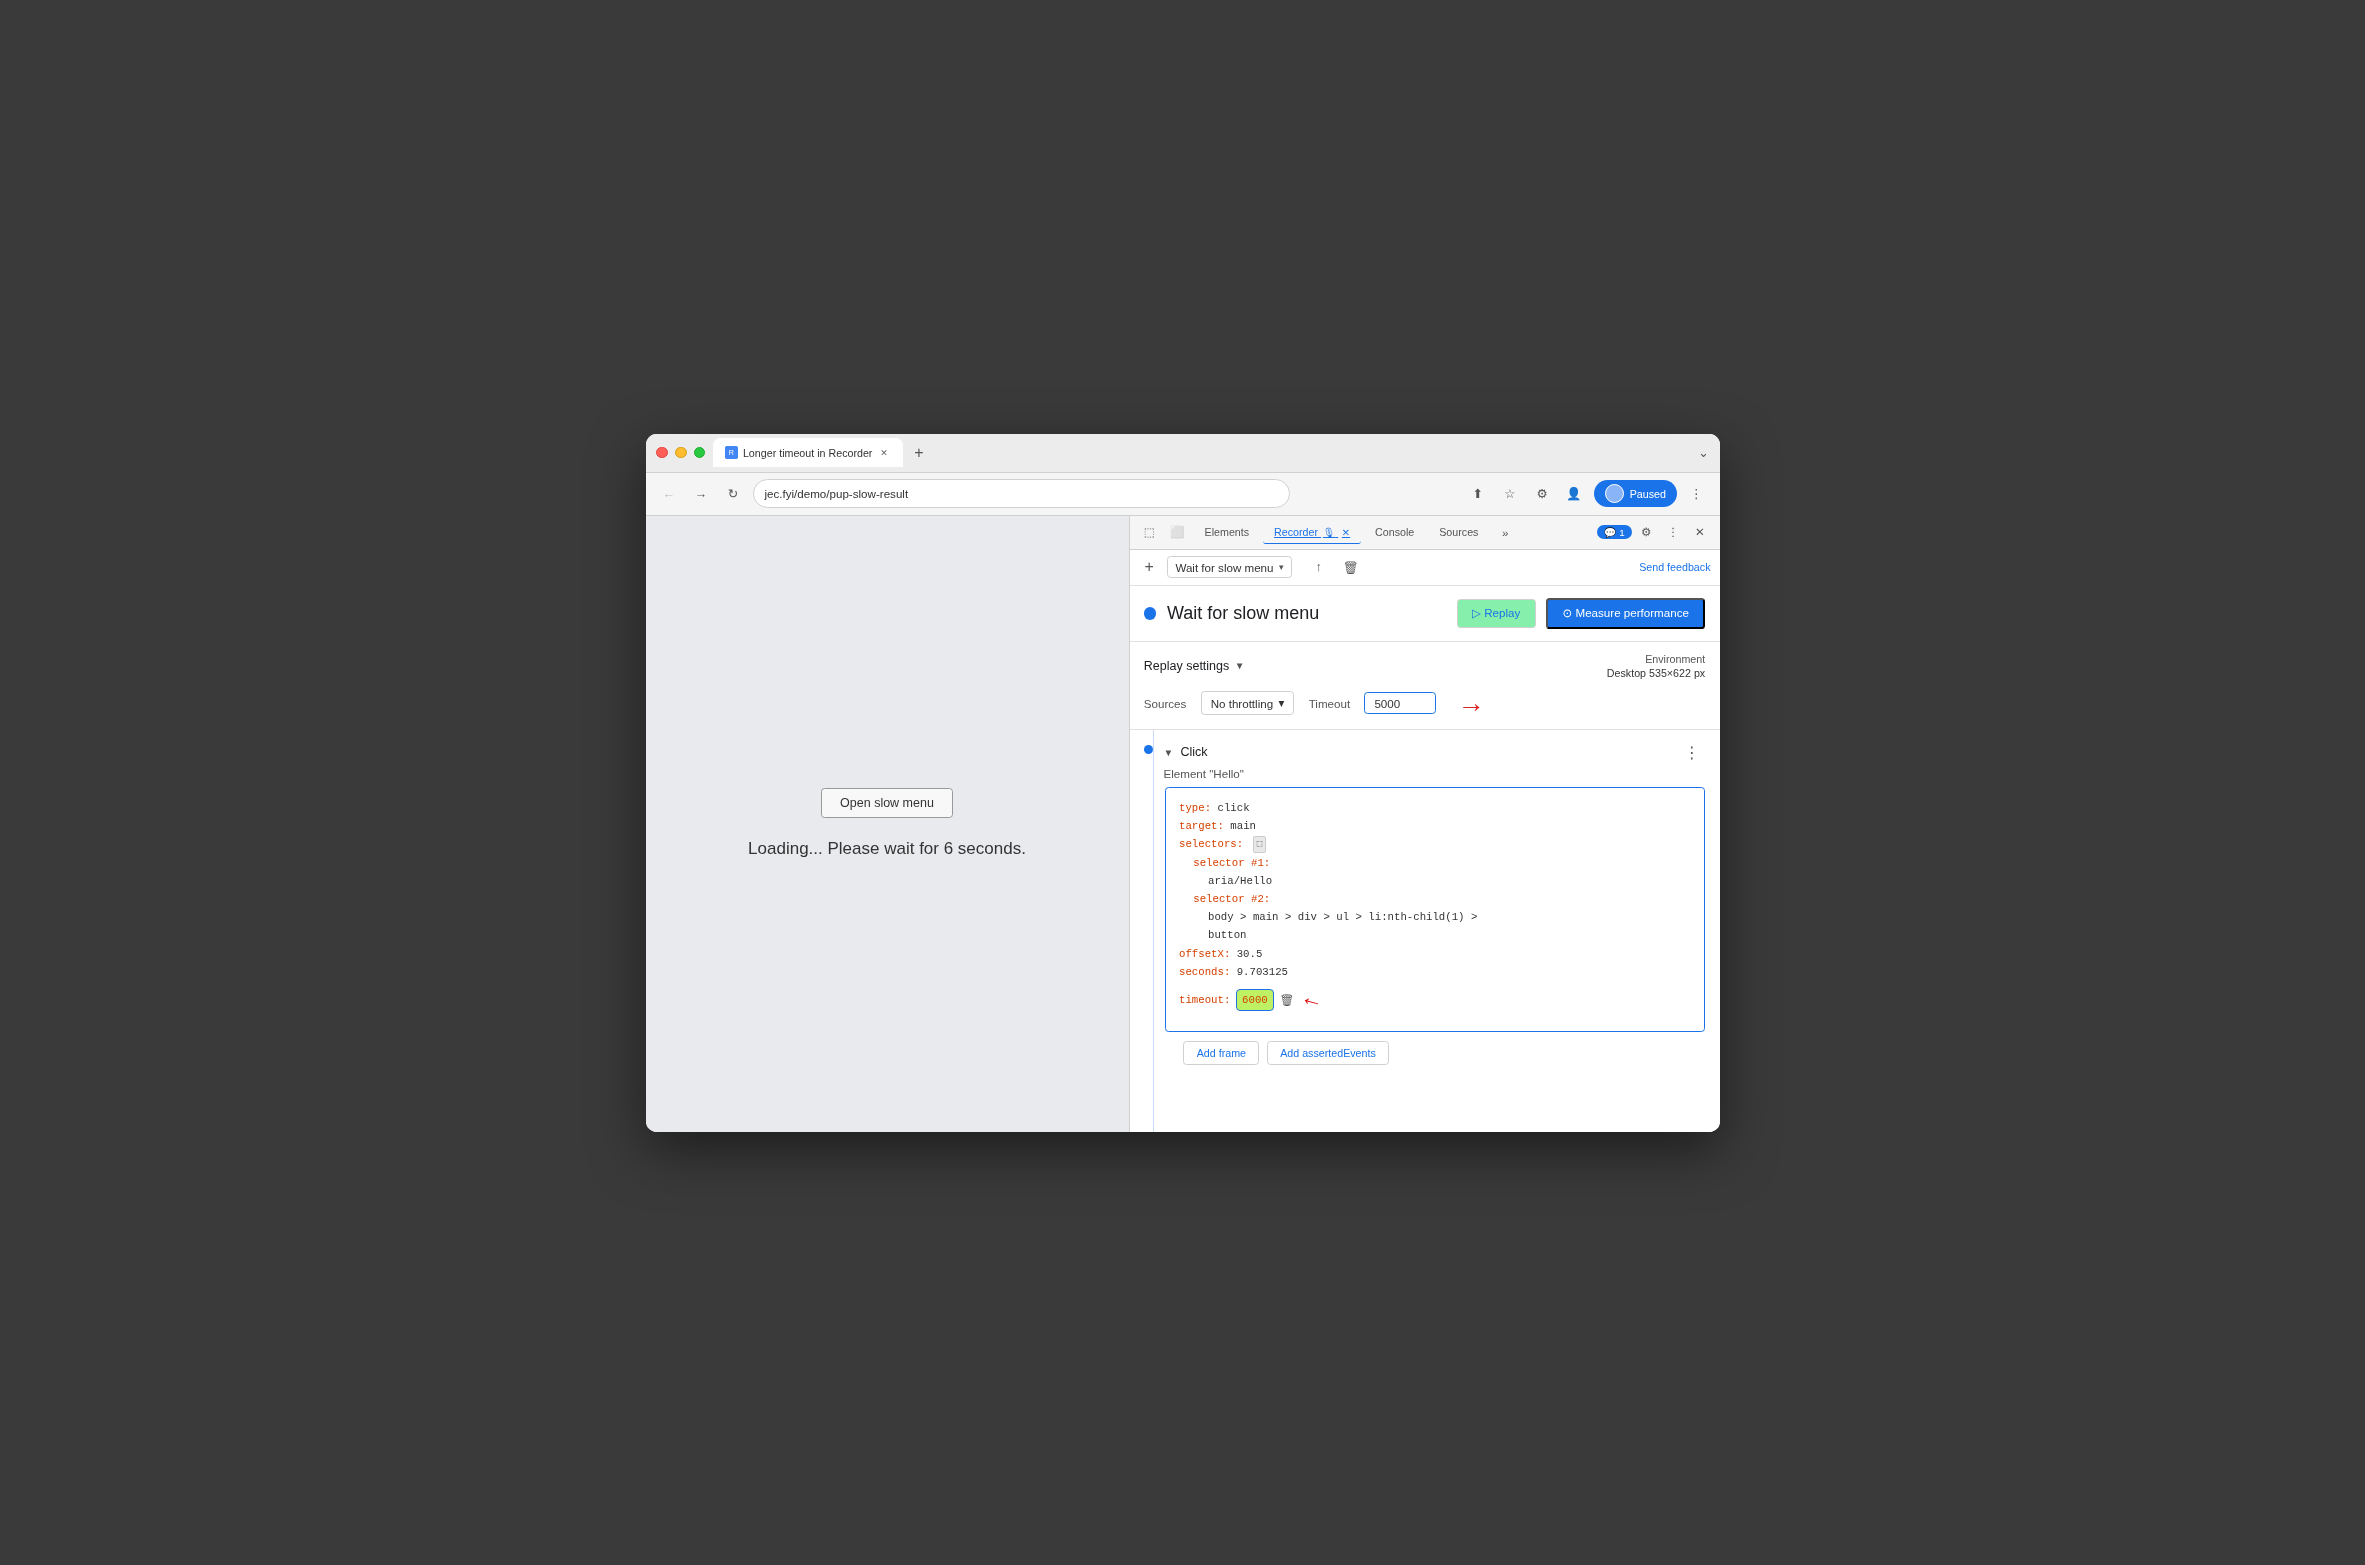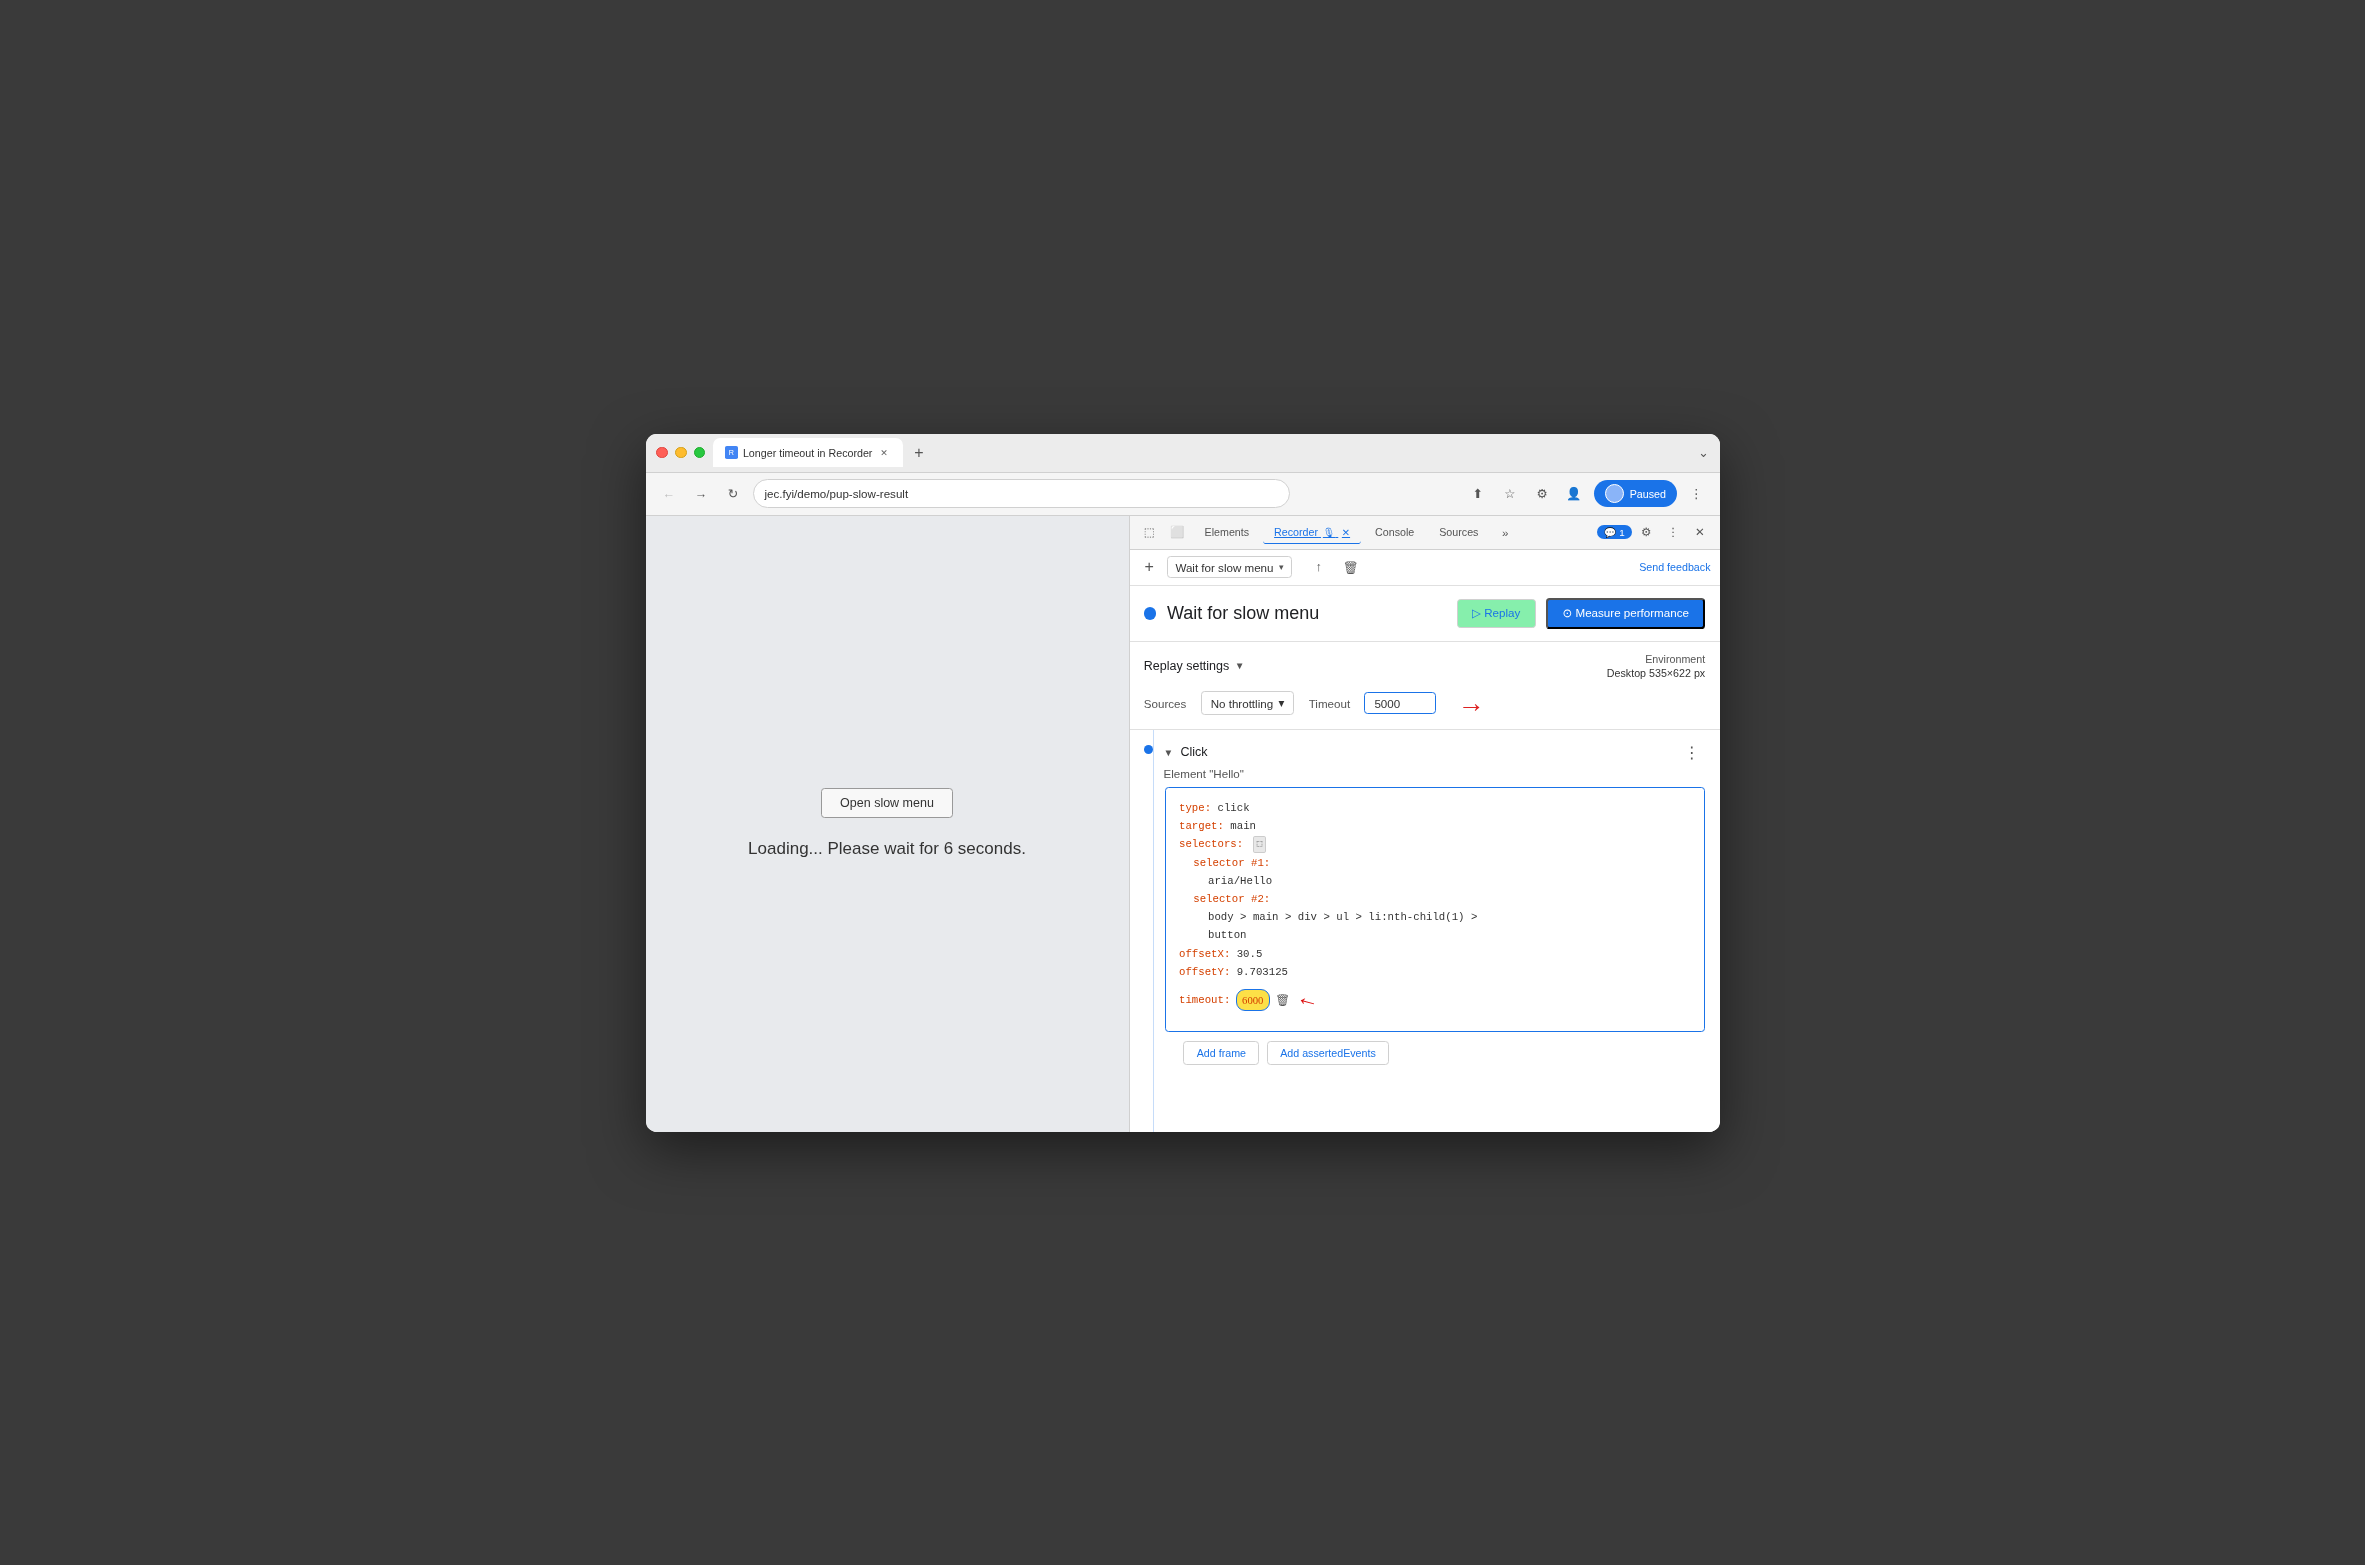--- a/index.html
+++ b/index.html
@@ -506,26 +506,26 @@
       color: #555;
       margin-left: 3.6px;
       vertical-align: middle;
     }
     .timeout-val-row {
       display: flex;
       align-items: center;
       gap: 5.4px;
     }
     .timeout-val-input {
-      background: #fde047;
+      background: #bef264;
       border: 0.9px solid #1a73e8;
-      border-radius: 9px;
+      border-radius: 4px;
       padding: 0.9px 5.4px;
       font-size: 10.7px;
-      font-family: Liberation Serif, serif;
+      font-family: Liberation Mono, monospace;
       color: #d44000;
     }
     .delete-icon {
       color: #555;
       cursor: pointer;
       font-size: 11.6px;
     }
     
     .step-bottom-btns {
       display: flex;
@@ -689,21 +689,21 @@
                 <div>
                   <span class="code-key">selectors:</span>
                   <span class="code-selector-icon">⬚</span>
                 </div>
                 <div style="padding-left:14.3px;"><span class="code-key">selector #1:</span></div>
                 <div style="padding-left:29px;"><span class="code-val">aria/Hello</span></div>
                 <div style="padding-left:14.3px;"><span class="code-key">selector #2:</span></div>
                 <div style="padding-left:29px;"><span class="code-val">body &gt; main &gt; div &gt; ul &gt; li:nth-child(1) &gt;</span></div>
                 <div style="padding-left:29px;"><span class="code-val">button</span></div>
                 <div><span class="code-key">offsetX:</span><span class="code-val"> 30.5</span></div>
-                <div><span class="code-key">offsetY:</span><span class="code-val"> 9.703125</span></div>
+                <div><span class="code-key">seconds:</span><span class="code-val"> 9.703125</span></div>
                 <div class="timeout-val-row">
                   <span class="code-key">timeout:</span>
                   <span class="timeout-val-input">6000</span>
                   <span class="delete-icon">🗑</span>
 
                   <span style="display:inline-block; color:#dd1111; font-size:23px; transform:rotate(15deg); margin-left:5.4px;">←</span>
                 </div>
               </div>
 
               <div class="step-bottom-btns">

